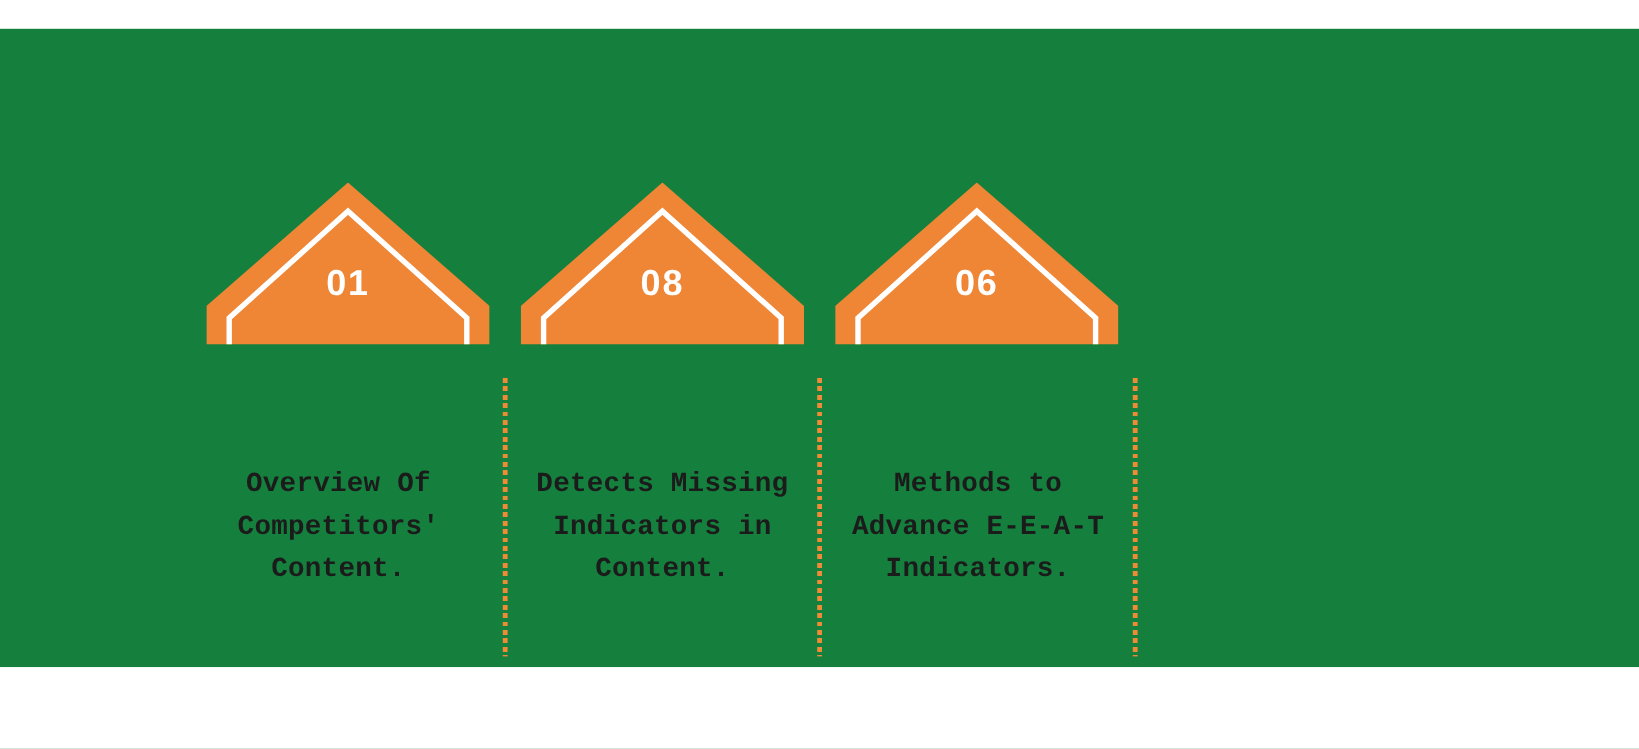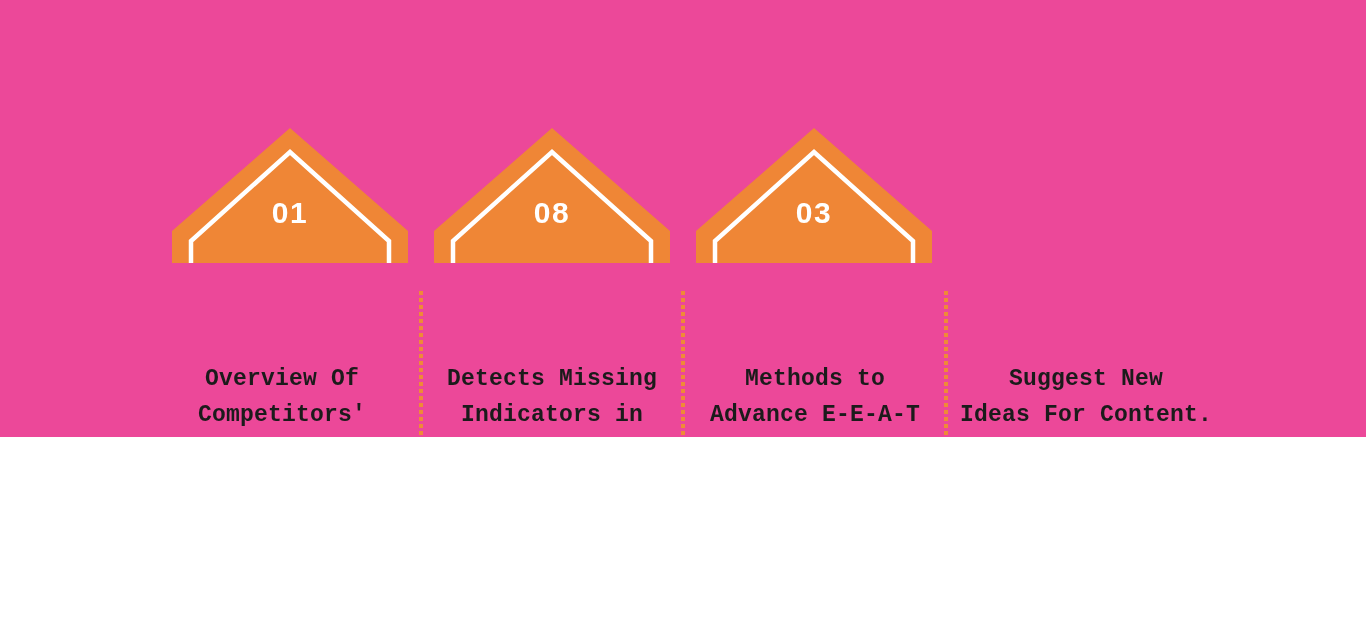--- a/index.html
+++ b/index.html
@@ -4,23 +4,24 @@
 <style>
   html, body {
     margin: 0;
     padding: 0;
     background: #ffffff;
     font-family: "Liberation Sans", "DejaVu Sans", sans-serif;
   }
   .canvas {
     position: relative;
     width: 1366px;
-    height: 437px;
-    background: #ec4899;
+    height: 532px;
+    background: #15803d;
     overflow: hidden;
+    margin-top: 24px;
   }
   .step-marker {
     position: absolute;
     top: 128px;
     width: 236px;
     height: 135px;
   }
   .step-marker svg {
     position: absolute;
     left: 0;
@@ -113,35 +114,33 @@
     <div class="step-number">08</div>
   </div>
 
   <div class="step-marker marker-3">
     <span>
       <svg width="236" height="135" viewBox="0 0 236 135">
         <polygon points="118,0 236,103 236,135 0,135 0,103" fill="#ef8636"></polygon>
         <polyline points="19,135 19,113 118,24 217,113 217,135" fill="none" stroke="#ffffff" stroke-width="4.5"></polyline>
       </svg>
     </span>
-    <div class="step-number">03</div>
+    <div class="step-number">06</div>
   </div>
 
 
   <div class="divider divider-1"></div>
   <div class="divider divider-2"></div>
   <div class="divider divider-3"></div>
 
   <div class="step-title title-1">Overview Of
 Competitors'
 Content.</div>
   <div class="step-title title-2">Detects Missing
 Indicators in
 Content.</div>
   <div class="step-title title-3">Methods to
 Advance E-E-A-T
 Indicators.</div>
-  <div class="step-title title-4">Suggest New
-Ideas For Content.</div>
 
   <div class="bottom-shadow"></div>
 
 </div>
 
 </body></html>

